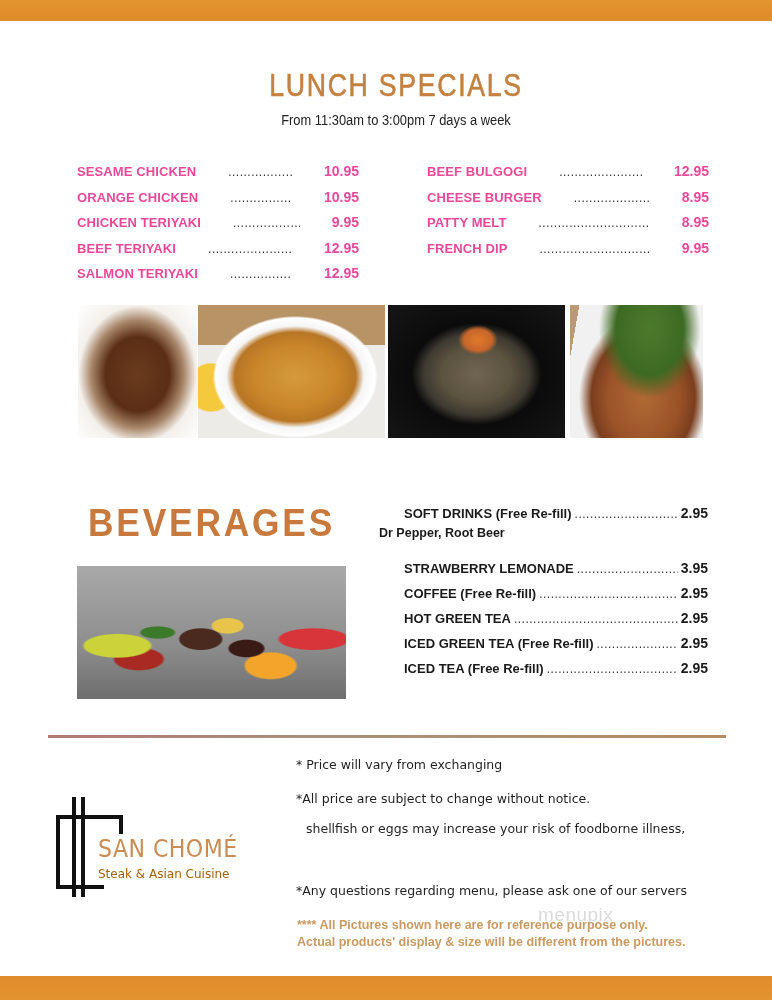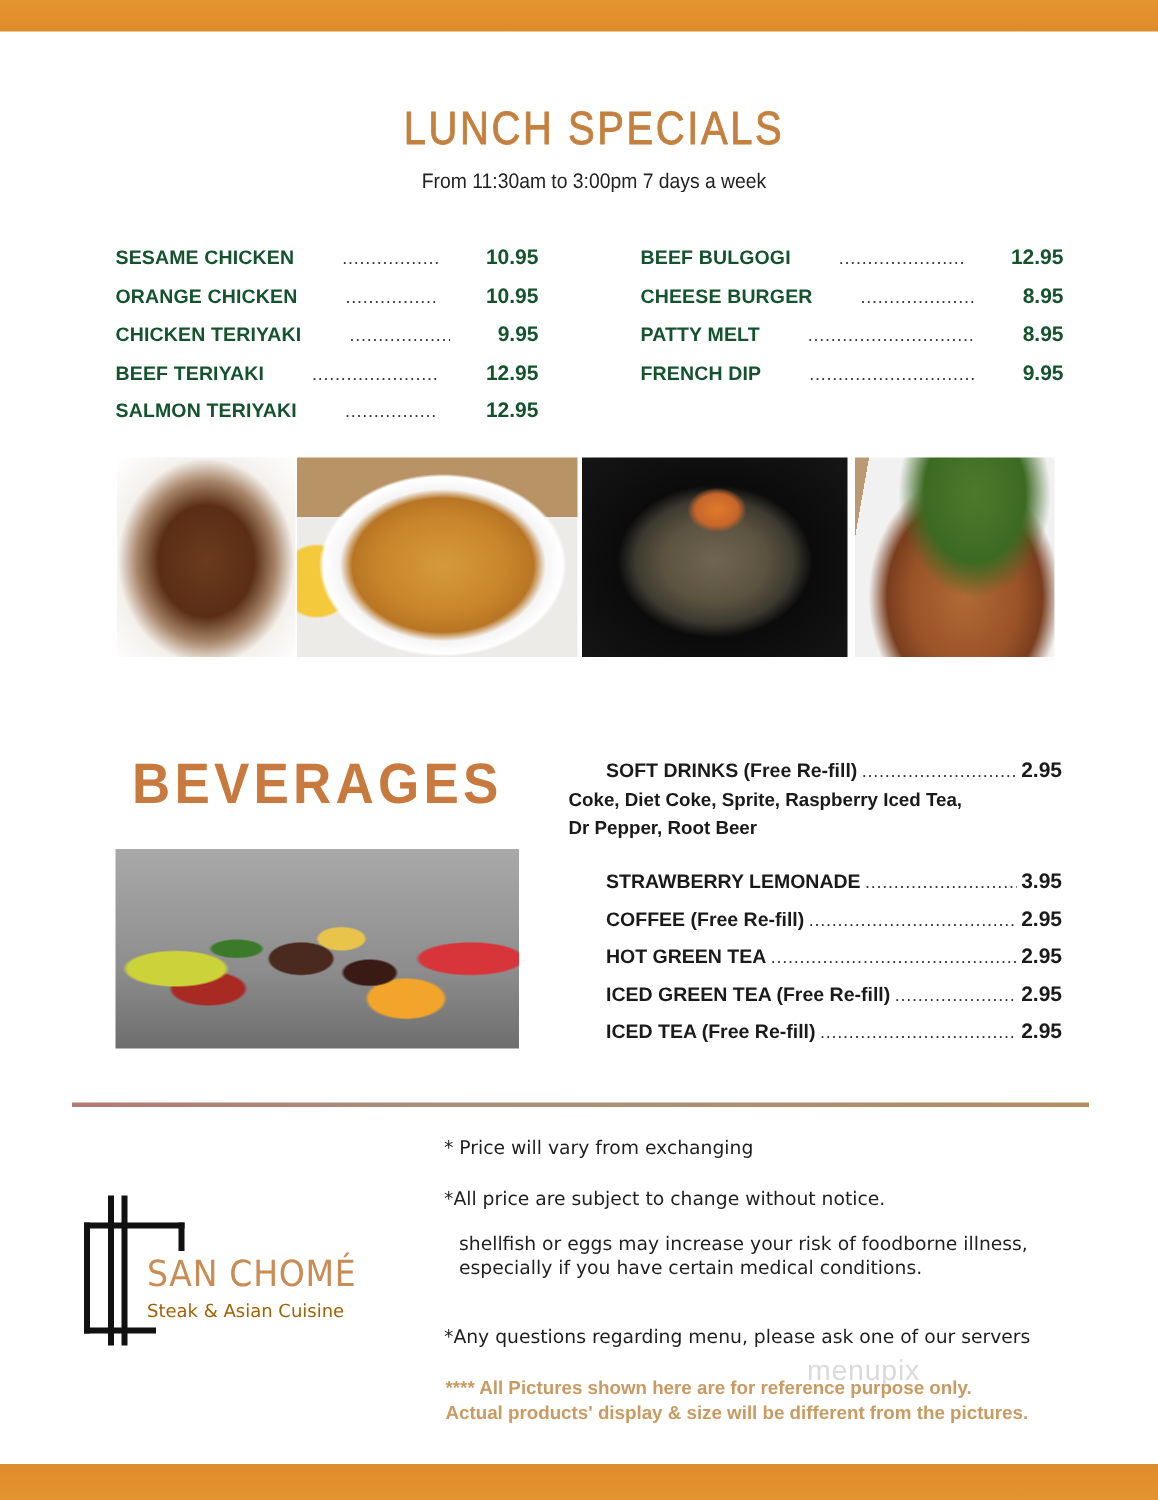--- a/index.html
+++ b/index.html
@@ -20,21 +20,21 @@
       position: absolute; top: 112px; left: 0; width: 792px; text-align: center;
       font-family: "Liberation Sans", sans-serif; font-size: 14px; color: #222;
       transform: scaleX(0.92); transform-origin: 396px 0;
     }
 
     .menu-col { position: absolute; width: 282px; }
     .menu-col.left { left: 77px; top: 163px; }
     .menu-col.right { left: 427px; top: 163px; }
     .menu-row {
       display: flex; align-items: baseline; height: 25.5px;
-      font-family: "Liberation Sans", sans-serif; font-weight: 700; font-size: 13px; color: #14532d; gap: 28px;
+      font-family: "Liberation Sans", sans-serif; font-weight: 700; font-size: 13px; color: #ec4899; gap: 28px;
     }
     .menu-row .name { white-space: nowrap; letter-spacing: 0.1px; }
     .menu-row .dots {
       flex: 1; overflow: hidden; white-space: nowrap; margin: 0 4px; font-weight: 400;
       color: #333; font-size: 12px; letter-spacing: 0.5px;
     }
     .menu-row .dots::after { content: "................................................................................................................"; }
     .menu-row .price { white-space: nowrap; font-size: 14px; }
 
     .photo { position: absolute; top: 305px; height: 133px; overflow: hidden; }
@@ -193,21 +193,20 @@
 
 <h2 class="bev-title">BEVERAGES</h2>
 <div class="bev-photo"></div>
 
 <div class="bev-list">
   <div class="bev-row">
     <span class="name">SOFT DRINKS  (Free Re-fill)</span>
     <span class="dots"></span>
     <span class="price">2.95</span>
   </div>
-  <div class="bev-desc">Coke, Diet Coke, Sprite,  Raspberry Iced Tea,</div>
   <div class="bev-desc">Dr Pepper, Root Beer</div>
   <div class="gap"></div>
   <div class="bev-row spaced">
     <span class="name">STRAWBERRY LEMONADE</span>
     <span class="dots"></span>
     <span class="price">3.95</span>
   </div>
   <div class="bev-row spaced">
     <span class="name">COFFEE (Free Re-fill)</span>
     <span class="dots"></span>
@@ -241,21 +240,20 @@
   <span class="rect-bottom"></span>
   <span class="brand">SAN CHOMÉ</span>
   <span class="tagline">Steak &amp; Asian Cuisine</span>
 </div>
 
 <div class="notes">
   <div class="n n1">* Price will vary from exchanging</div>
   <div class="n n2">*All price are subject to change without notice.</div>
   <div class="n n3">
     <span class="line indent">shellfish or eggs may increase your risk of foodborne illness,</span>
-    <span class="line indent">especially if you have certain medical conditions.</span>
   </div>
   <div class="n n4">*Any questions regarding menu, please ask one of our servers</div>
 </div>
 
 <div class="watermark">menupix</div>
 
 <div class="disclaimer">
   <span class="line">**** All Pictures shown here are for reference purpose only.</span>
   <span class="line">Actual products' display &amp; size will be different from the pictures.</span>
 </div>

